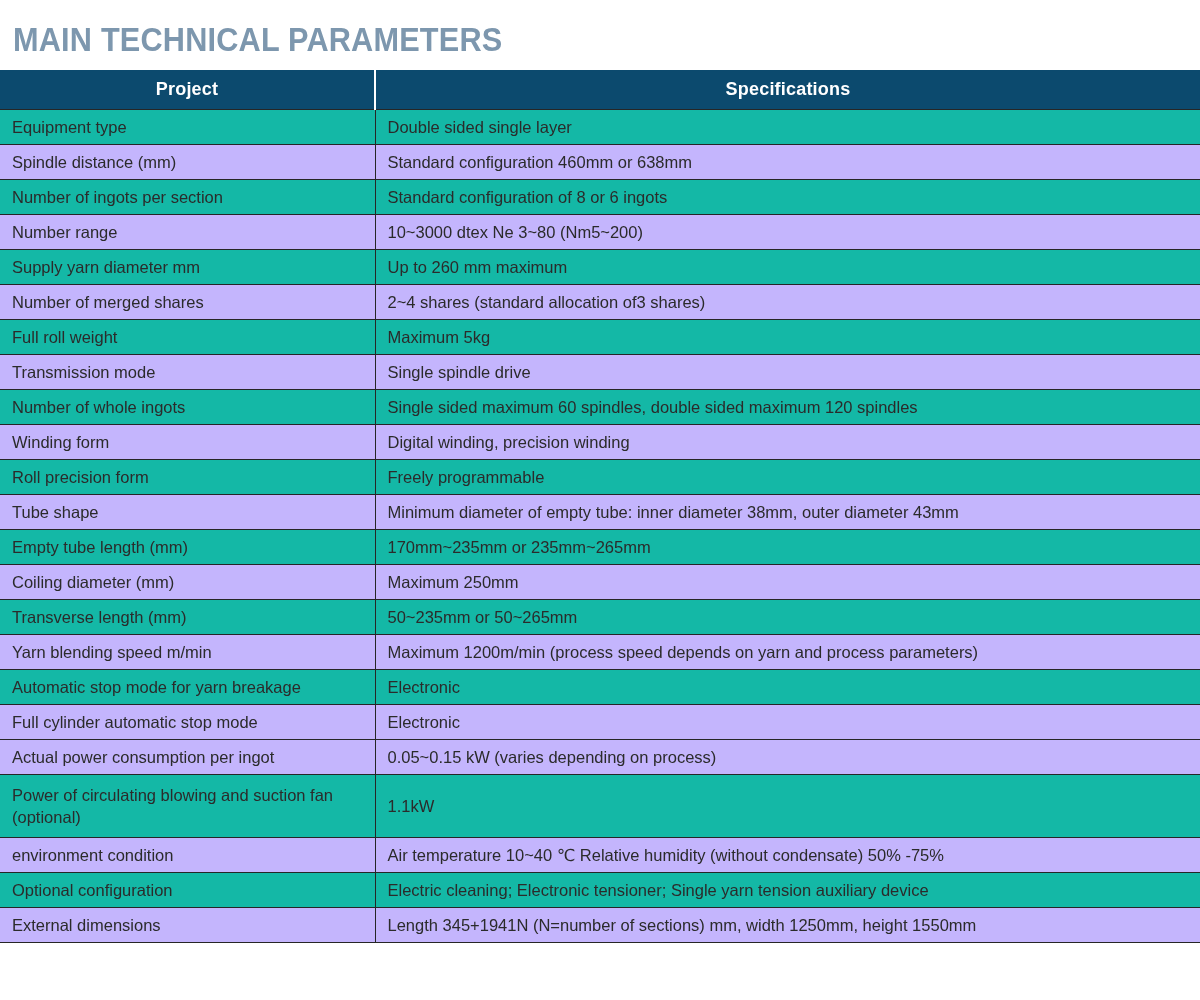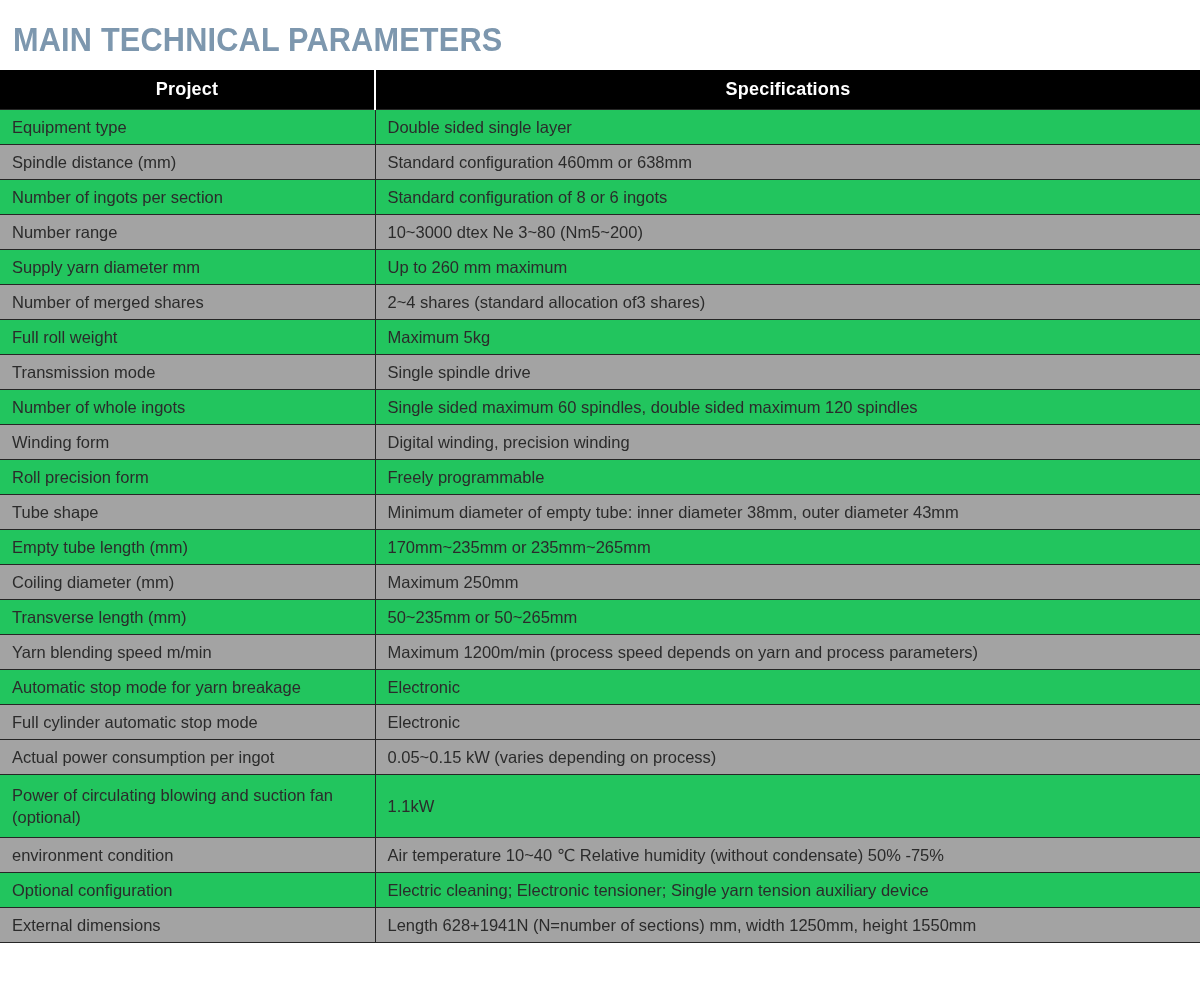--- a/index.html
+++ b/index.html
@@ -40,41 +40,41 @@
     width: 1200px;
     border-collapse: collapse;
     table-layout: fixed;
     margin-top: 8px;
   }
 
   .spec-table col.col-project { width: 375px; }
   .spec-table col.col-spec { width: 825px; }
 
   .spec-table thead th {
-    background: #000000;
+    background: #0c4a6e;
     color: #ffffff;
     font-size: 18px;
     font-weight: bold;
     text-align: center;
     height: 39px;
     padding: 0;
     border: none;
     letter-spacing: 0.2px;
   }
   .spec-table thead th.th-project {
     border-right: 2px solid #ffffff;
   }
 
   .spec-table tbody tr {
     border-top: 1.6px solid #262626;
     border-bottom: 1.6px solid #262626;
   }
 
-  .spec-table tbody tr.row-odd  td { background: #22c55e; }
-  .spec-table tbody tr.row-even td { background: #a3a3a3; }
+  .spec-table tbody tr.row-odd  td { background: #14b8a6; }
+  .spec-table tbody tr.row-even td { background: #c4b5fd; }
 
   .spec-table tbody td {
     height: 34px;
     padding: 0 0 0 12px;
     font-size: 16.5px;
     line-height: 22px;
     color: #2b2b2b;
     vertical-align: middle;
     border: none;
   }
@@ -191,18 +191,18 @@
         <tr class="row-even">
           <td class="cell-project">environment condition</td>
           <td class="cell-spec">Air temperature 10~40 ℃ Relative humidity (without condensate) 50% -75%</td>
         </tr>
         <tr class="row-odd">
           <td class="cell-project">Optional configuration</td>
           <td class="cell-spec">Electric cleaning; Electronic tensioner; Single yarn tension auxiliary device</td>
         </tr>
         <tr class="row-even">
           <td class="cell-project">External dimensions</td>
-          <td class="cell-spec">Length 628+1941N (N=number of sections) mm, width 1250mm, height 1550mm</td>
+          <td class="cell-spec">Length 345+1941N (N=number of sections) mm, width 1250mm, height 1550mm</td>
         </tr>
       </tbody>
   </table>
 
 </div>
 
 </body></html>

